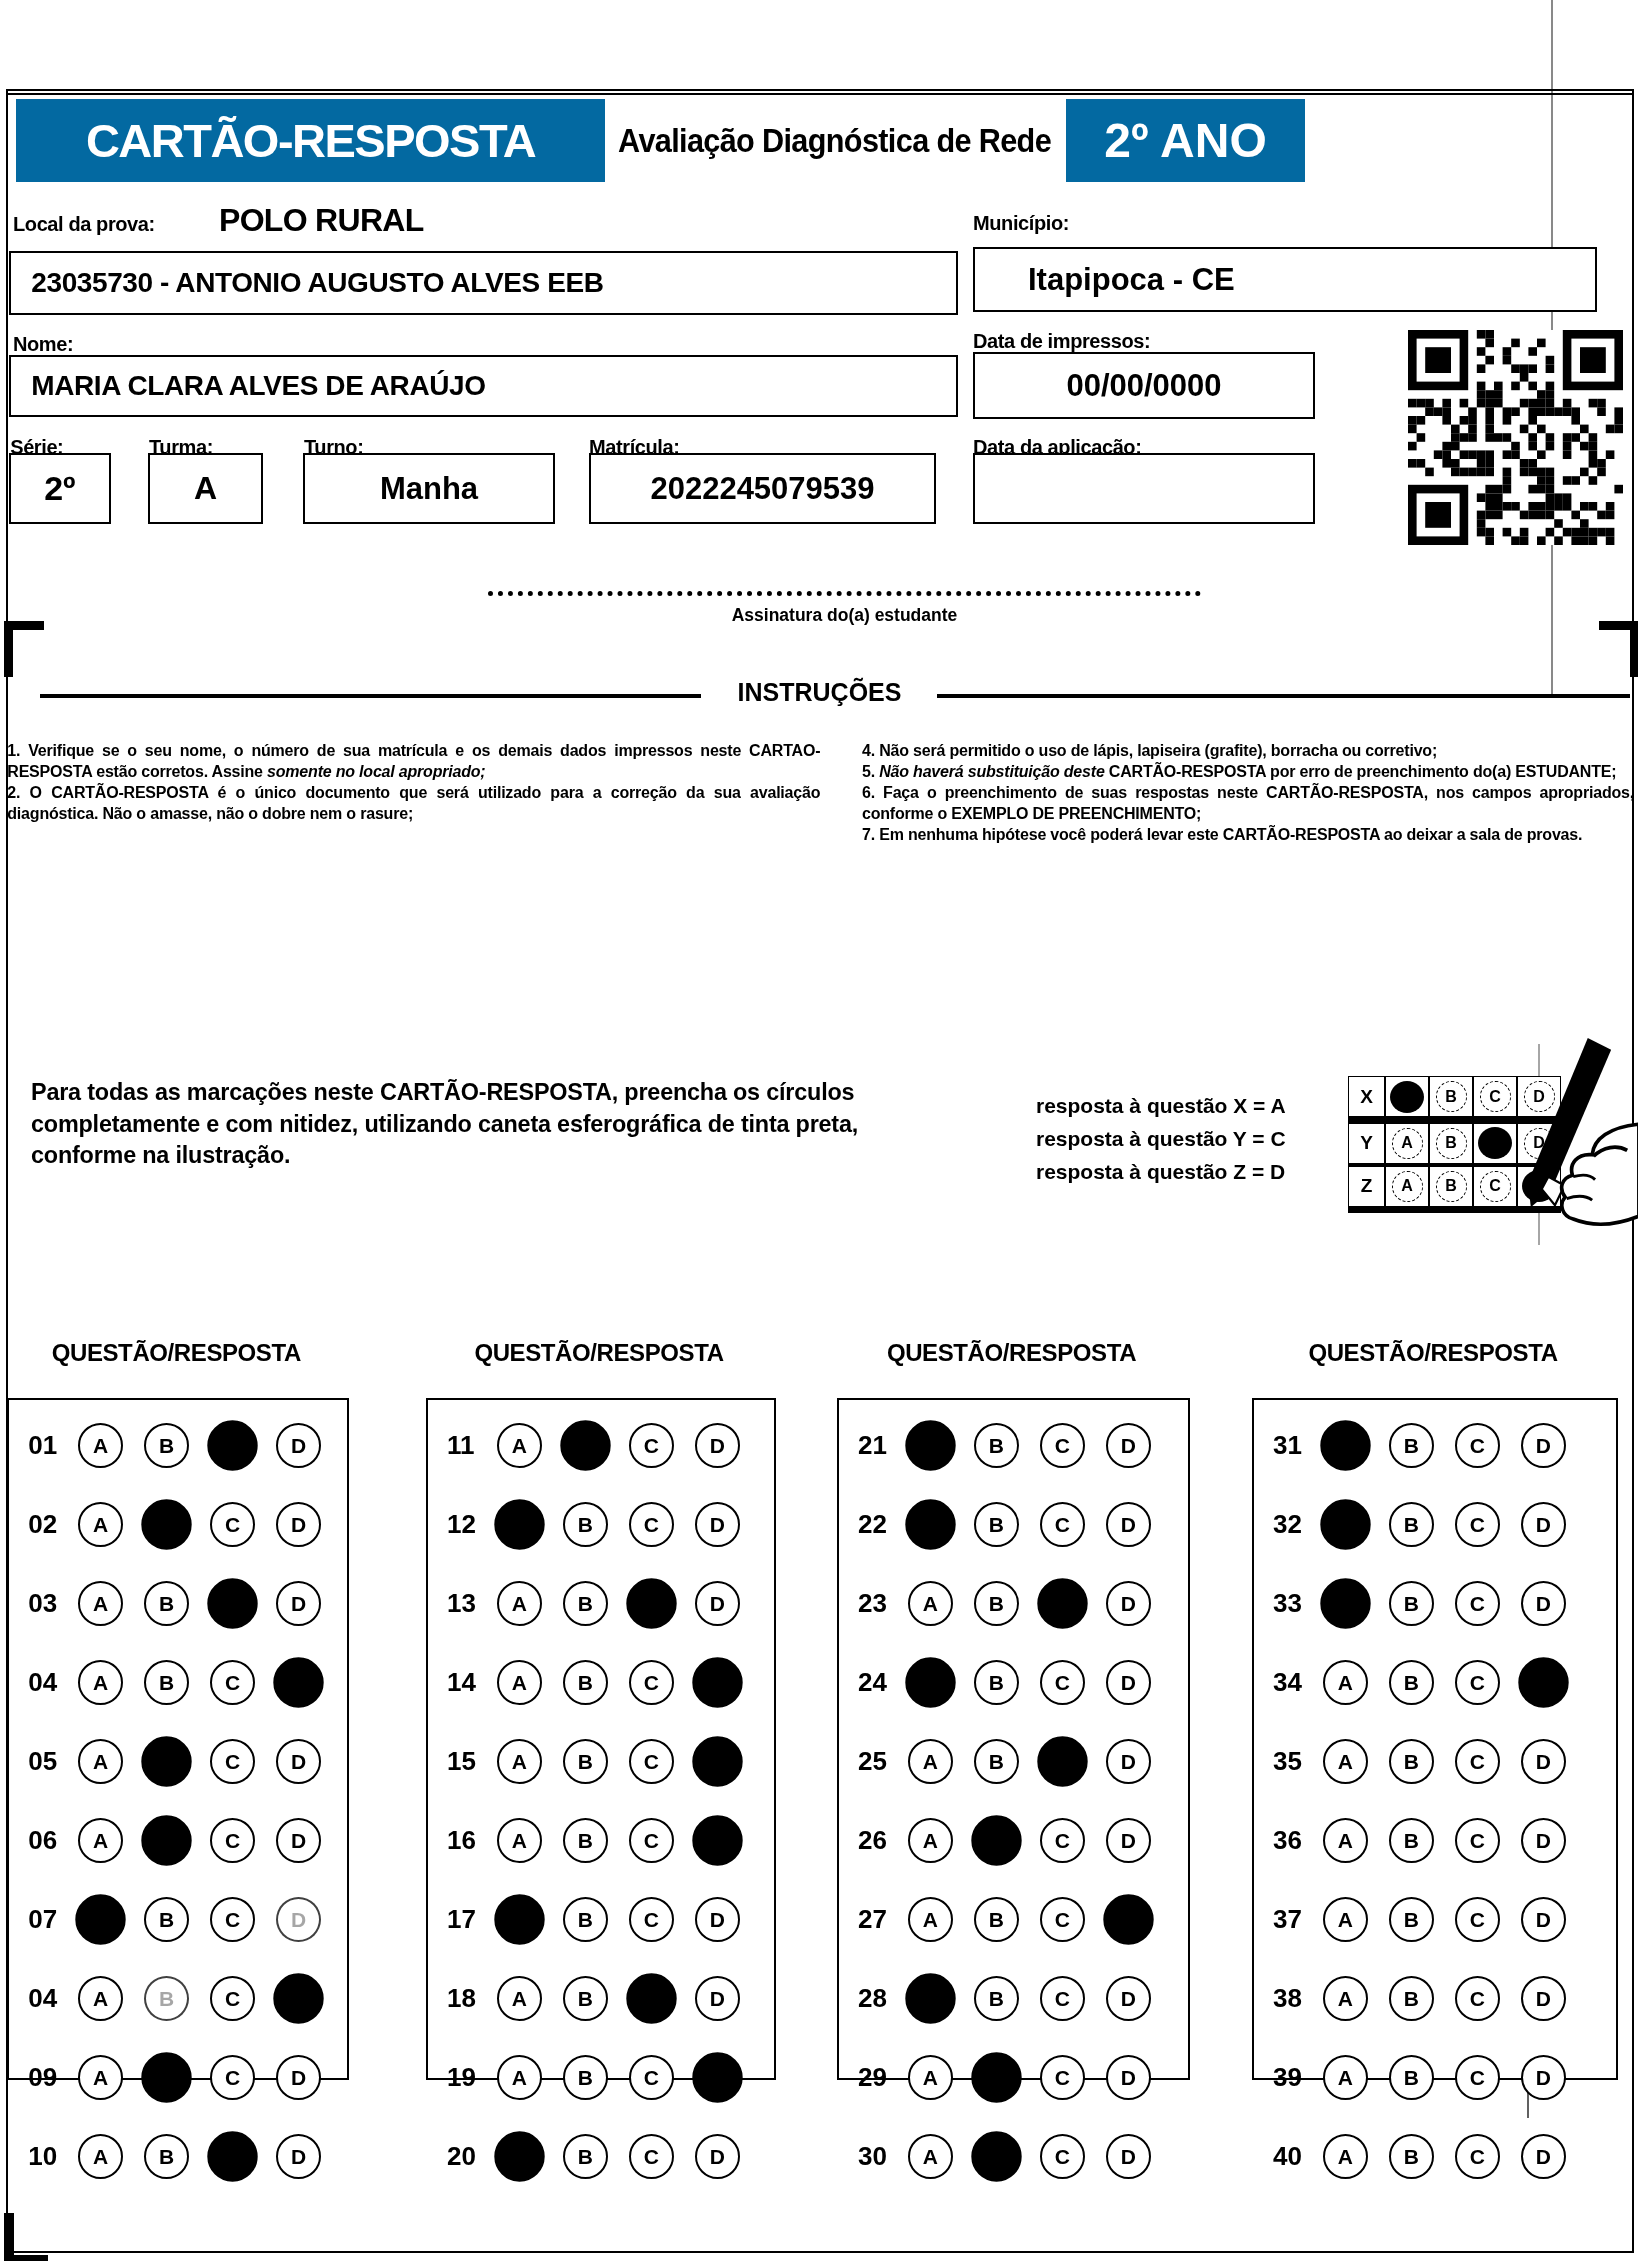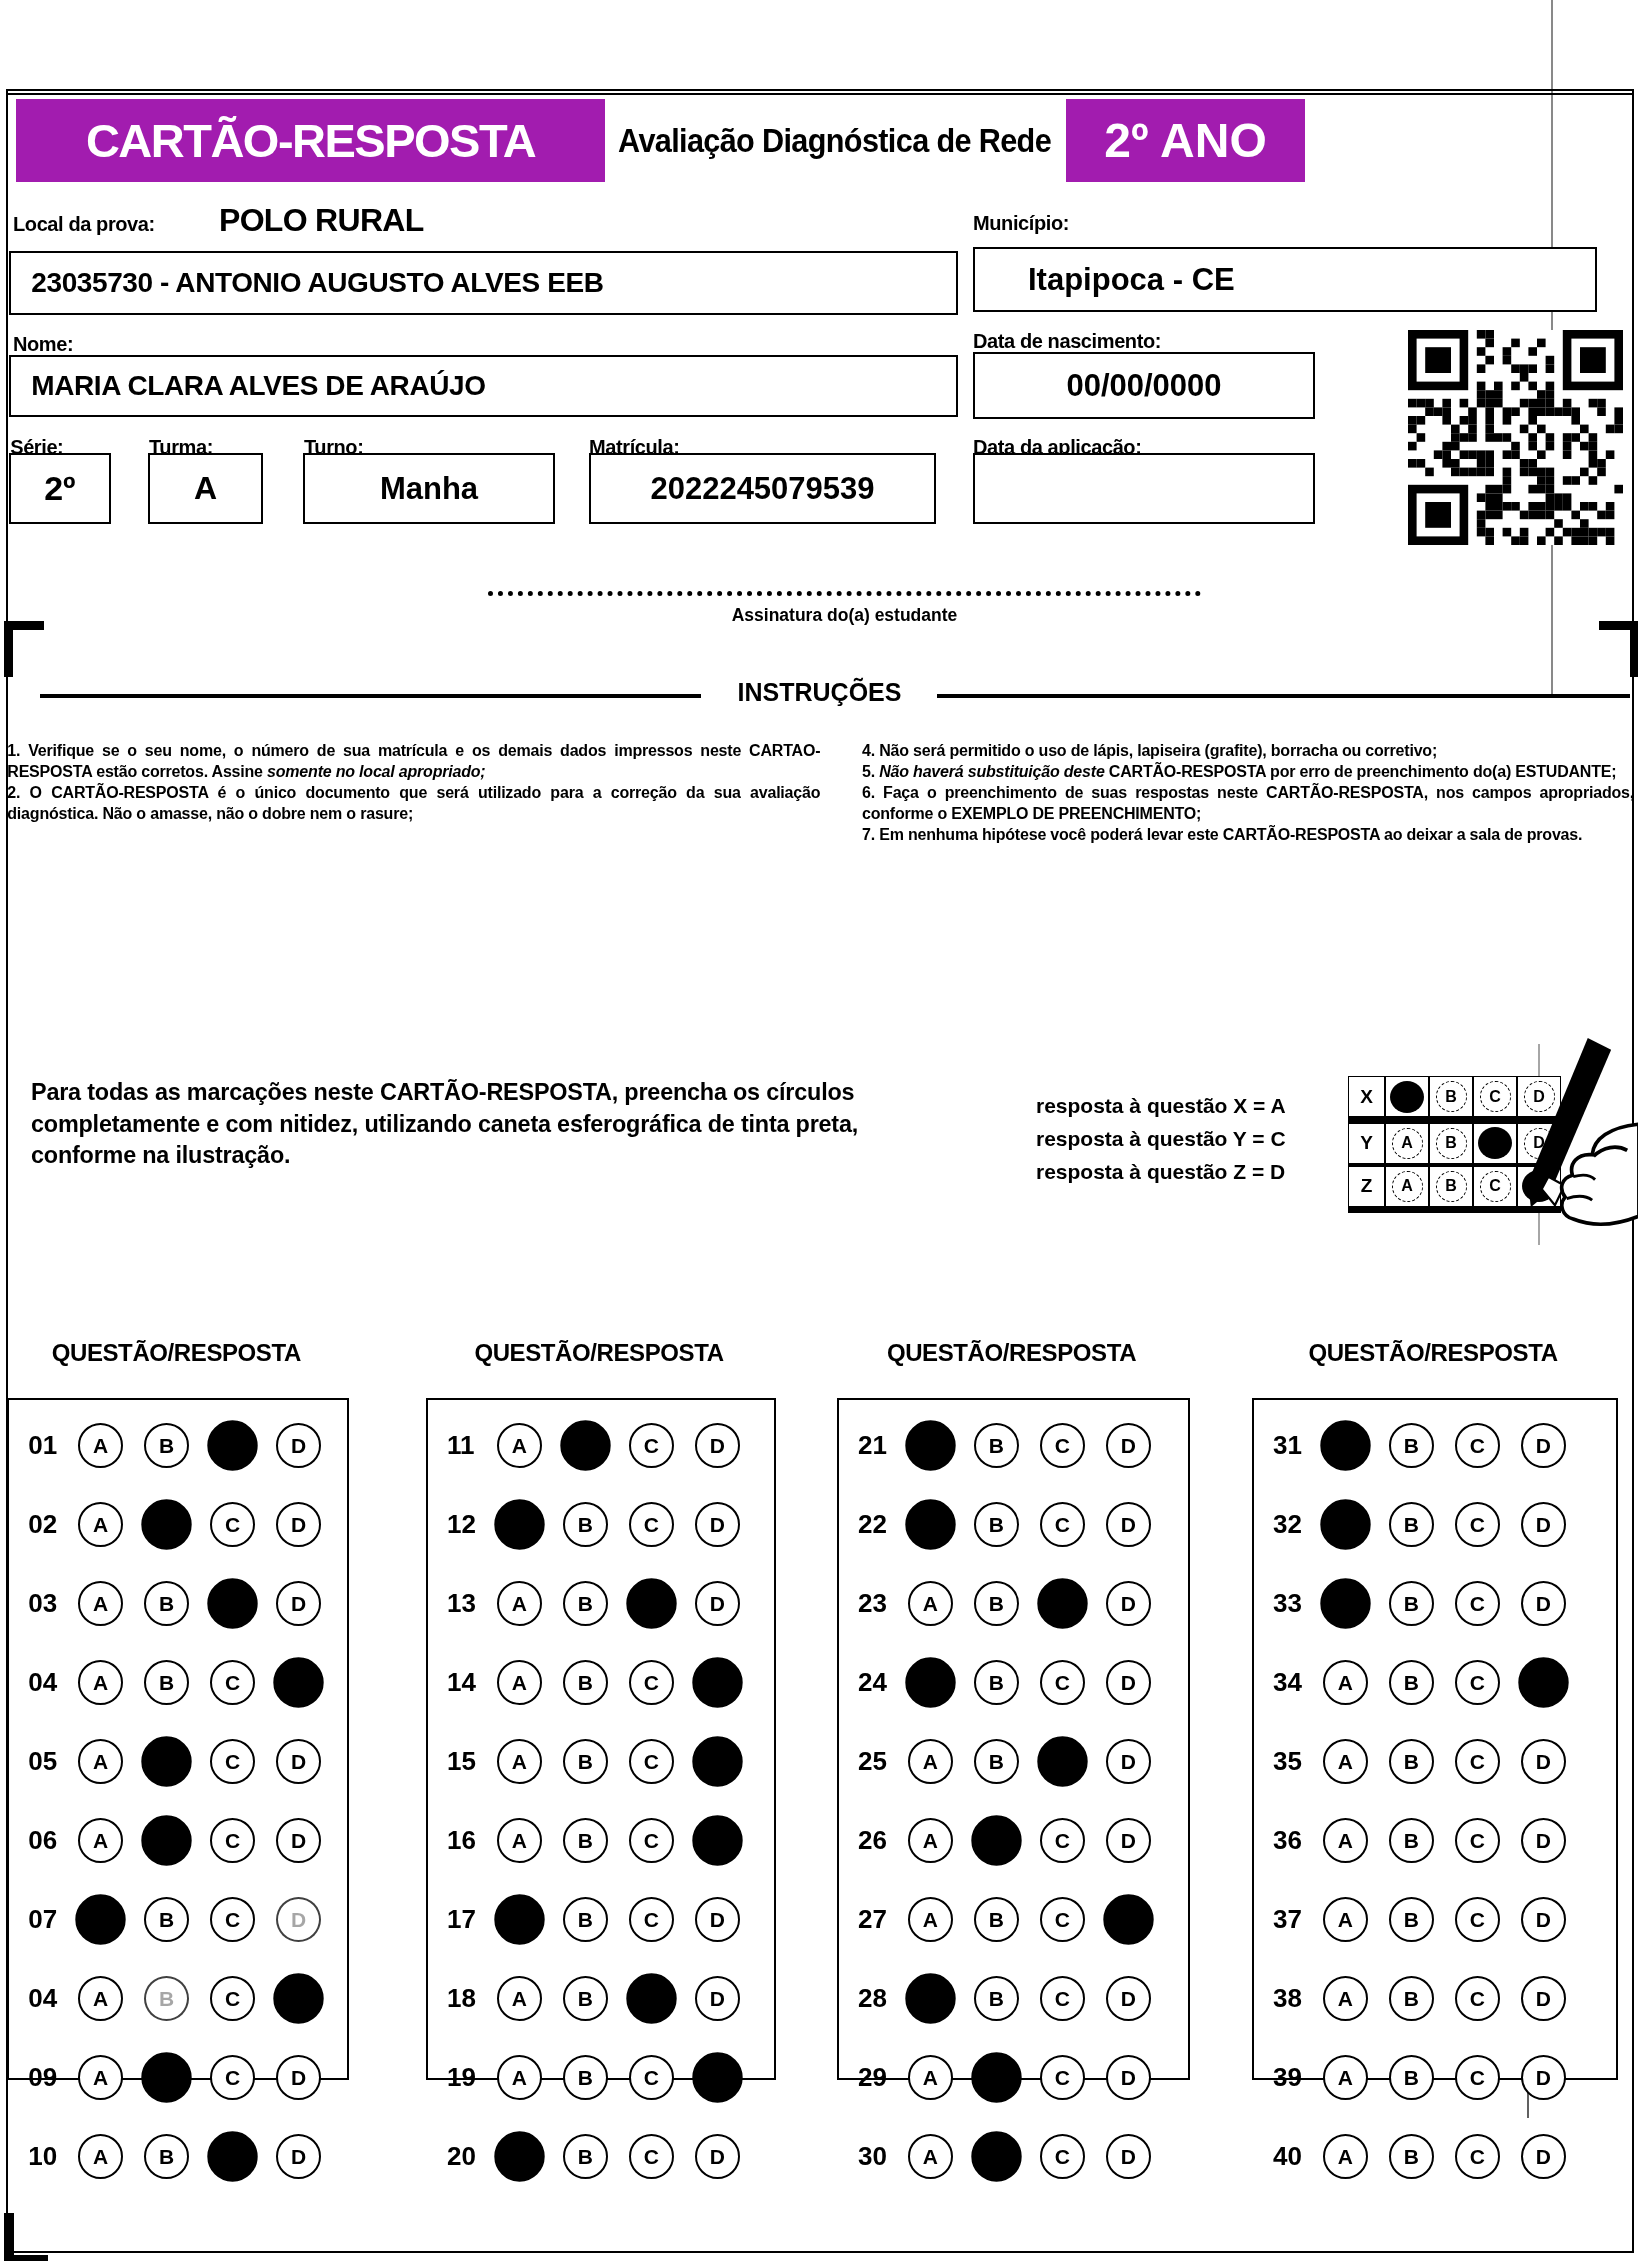--- a/index.html
+++ b/index.html
@@ -1,19 +1,19 @@
 <!DOCTYPE html>
 <html style="font-size:11.7px"><head>
 <meta charset="utf-8">
 <style>
   html,body{margin:0;padding:0;background:#e8e8e8;}
   .page{position:relative;width:1639px;height:2261px;background:#fff;overflow:hidden;
         font-family:"Liberation Sans",sans-serif;color:#000;}
   .abs{position:absolute;}
-  .blackbox{background:#a21caf;color:#fff;display:flex;align-items:center;justify-content:center;}
+  .blackbox{background:#0369a1;color:#fff;display:flex;align-items:center;justify-content:center;}
   .bold{font-weight:700;}
   .sheet{position:absolute;left:5.8px;top:89px;width:1624px;height:2160px;border:2.9px solid #000;pointer-events:none;}
   .sheet::before{content:"";position:absolute;left:0;right:0;top:2.2px;height:1.5px;background:#000;}
   
   .card-title{left:16px;top:99px;width:589px;height:83px;font-size:47px;font-weight:700;letter-spacing:-1.5px;}
   .assess{left:611px;top:99px;width:447px;height:83px;display:flex;align-items:center;justify-content:center;}
   .assess span{font-size:34px;font-weight:700;letter-spacing:-0.7px;transform:scaleX(.9);white-space:nowrap;}
   .grade{left:1066px;top:99px;width:239px;height:83px;font-size:48px;font-weight:700;}
   .uso{left:1332px;top:94px;width:295px;}
   .uso-head{background:#000;color:#fff;height:29px;display:flex;align-items:center;justify-content:center;
@@ -82,21 +82,21 @@
   <div class="abs flabel" style="left:13px;top:213px;">Local da prova:</div>
   <div class="abs bold" style="left:219px;top:202px;font-size:32px;letter-spacing:-0.7px;">POLO RURAL</div>
   <div class="abs fbox" style="left:8.8px;top:251px;width:925px;height:60px;font-size:28px;padding-left:20.5px;letter-spacing:-0.4px;">23035730 - ANTONIO AUGUSTO ALVES EEB</div>
 
   <div class="abs flabel" style="left:973px;top:212px;">Município:</div>
   <div class="abs fbox" style="left:973px;top:247px;width:567px;height:61px;font-size:31px;padding-left:53px;">Itapipoca - CE</div>
 
   <div class="abs flabel" style="left:13px;top:333px;">Nome:</div>
   <div class="abs fbox" style="left:8.8px;top:355px;width:925px;height:58px;font-size:28px;padding-left:20.5px;letter-spacing:-0.4px;">MARIA CLARA ALVES DE ARAÚJO</div>
 
-  <div class="abs flabel" style="left:973px;top:330px;">Data de nascimento:</div>
+  <div class="abs flabel" style="left:973px;top:330px;">Data de impressos:</div>
   <div class="abs fbox" style="left:973px;top:352px;width:338px;height:63px;font-size:31px;justify-content:center;">00/00/0000</div>
 
   <svg class="abs qr" id="qr" viewBox="0 0 300 300">
       <rect width="300" height="300" fill="#fff"></rect>
       <rect x="96" y="0" width="12" height="12" fill="#000"></rect>
       <rect x="108" y="0" width="12" height="12" fill="#000"></rect>
       <rect x="108" y="12" width="12" height="12" fill="#000"></rect>
       <rect x="144" y="12" width="12" height="12" fill="#000"></rect>
       <rect x="180" y="12" width="12" height="12" fill="#000"></rect>
       <rect x="96" y="24" width="12" height="12" fill="#000"></rect>

